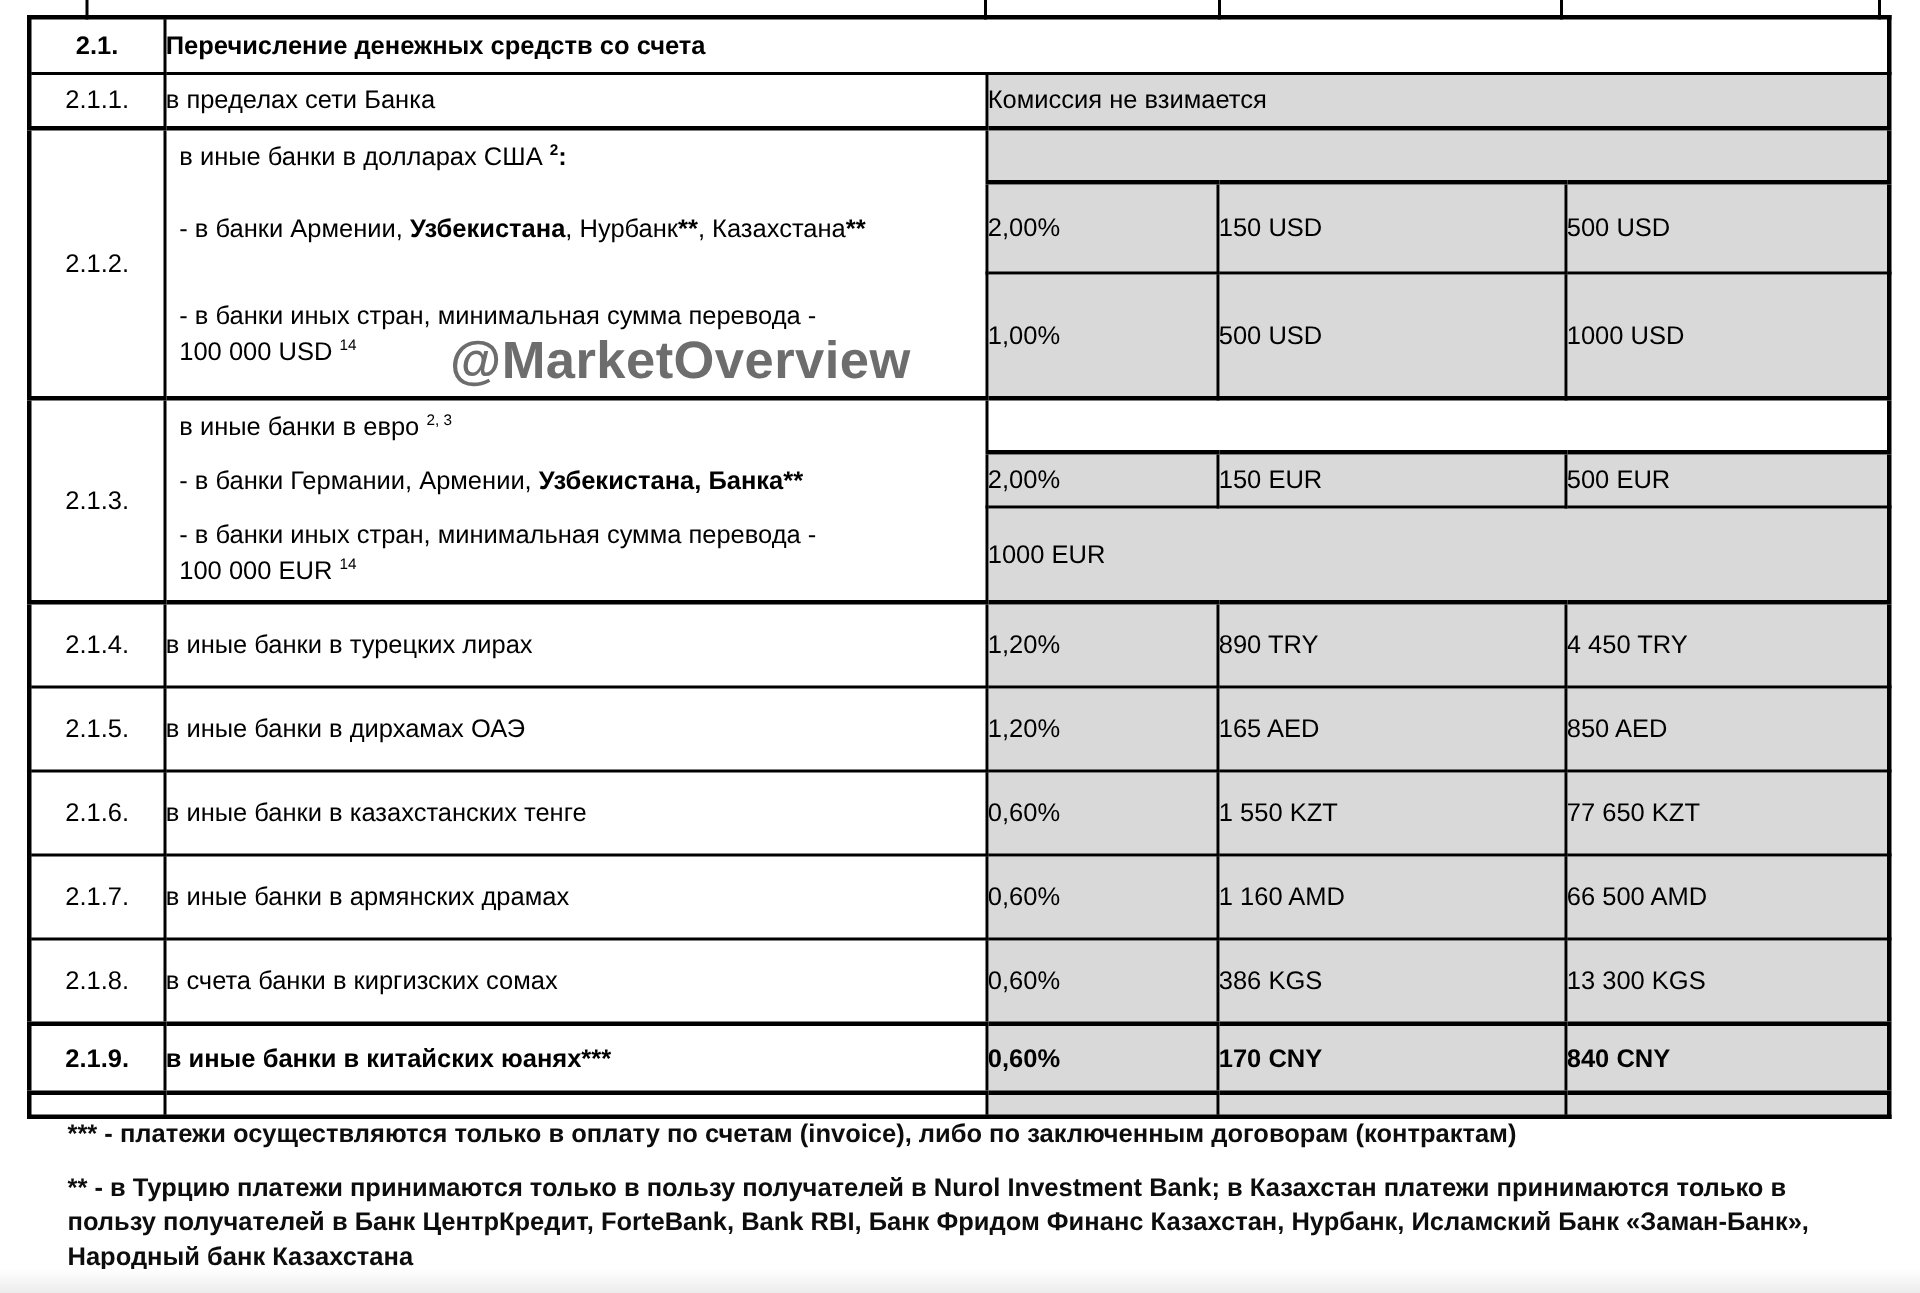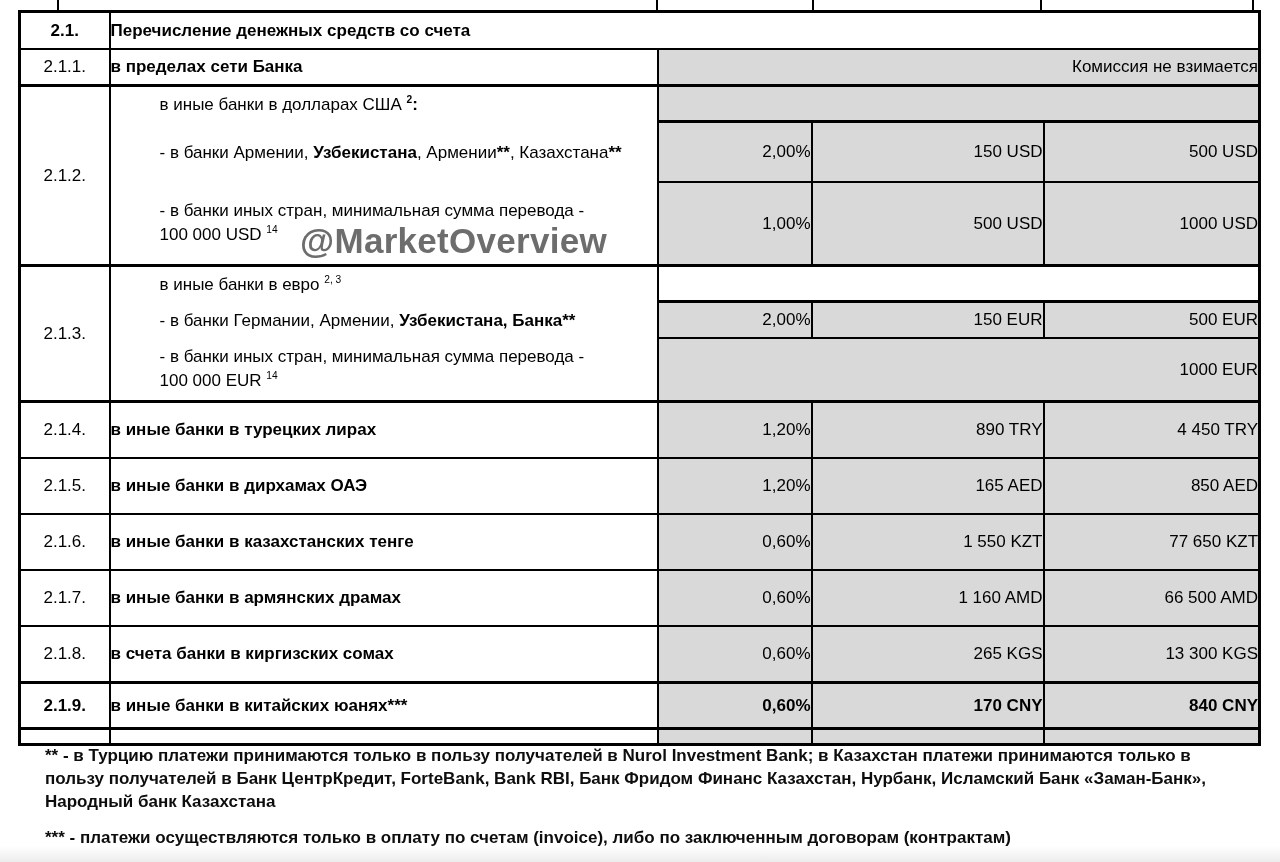--- a/index.html
+++ b/index.html
@@ -18,32 +18,32 @@
     position:absolute;left:18px;top:10px;width:1240px;
     border-collapse:collapse;table-layout:fixed;
     border:3px solid var(--border-black);
   }
   table.fees td{
     border:2px solid var(--border-black);
     font-size:17px;line-height:1.25;
     padding:0;vertical-align:middle;overflow:hidden;
   }
   .num{text-align:center;}
-  .desc{text-align:left;padding:2px 6px 2px 9px;font-weight:bold;}
-  .val{text-align:right;}
+  .desc{text-align:left;padding:2px 6px 2px 9px;}
+  .val{text-align:left;}
   .gray{background:var(--cell-gray);}
   .bold{font-weight:bold;text-align:center;}
   tr.bold-row td{font-weight:bold;}
   tr.h35>td{height:35px} tr.h34>td{height:34px} tr.h33>td{height:33px}
   tr.h58>td{height:58px} tr.h81>td{height:81px} tr.h61>td{height:61px}
   tr.h54>td{height:54px} tr.h43>td{height:43px} tr.h13>td{height:13px}
   tr.thick-top>td{border-top-width:3px;}
   td.title{padding-left:9px;font-size:18px;font-weight:bold;text-align:left;}
   td.desc-multi{padding:0;vertical-align:top;}
-  .dline{display:flex;align-items:center;padding-left:9px;margin-left:40px;}
+  .dline{display:flex;align-items:center;padding-left:9px;}
   .dl-a1{height:35px}.dl-a2{height:60px}.dl-a3{height:81px}
   .dl-b1{height:35px}.dl-b2{height:36px}.dl-b3{height:61px}
   .rich{line-height:1.4;}
   sup{font-size:0.6em;line-height:0;}
   .b{font-weight:bold;}
 
   .watermark{
     position:absolute;left:300px;top:221px;
     font-size:35px;font-weight:bold;letter-spacing:0.3px;
     color:var(--wm-gray);
@@ -89,21 +89,21 @@
     <td class="val gray" colspan="3">Комиссия не взимается</td>
   </tr>
 
   <tr class="h33 thick-top">
     <td class="num" rowspan="3">2.1.2.</td>
     <td class="desc-multi" rowspan="3">
       <div class="dline dl-a1">
             <span class="rich"><span>в иные банки в долларах США </span><sup class="b">2</sup><span class="b">:</span></span>
           </div>
       <div class="dline dl-a2">
-            <span class="rich"><span>- в банки Армении, </span><span class="b">Узбекистана</span><span>, Армении</span><span class="b">**</span><span>, Казахстана</span><span class="b">**</span></span>
+            <span class="rich"><span>- в банки Армении, </span><span class="b">Узбекистана</span><span>, Нурбанк</span><span class="b">**</span><span>, Казахстана</span><span class="b">**</span></span>
           </div>
       <div class="dline dl-a3">
             <span class="rich"><span>- в банки иных стран, минимальная сумма перевода -</span><br><span>100 000 USD </span><sup>14</sup></span>
           </div>
     </td>
     <td class="val gray" colspan="3"></td>
   </tr>
   <tr class="h58 thick-top">
     <td class="val gray">2,00%</td>
     <td class="val gray">150 USD</td>
@@ -168,21 +168,21 @@
     <td class="desc">в иные банки в армянских драмах</td>
     <td class="val gray">0,60%</td>
     <td class="val gray">1 160 AMD</td>
     <td class="val gray">66 500 AMD</td>
   </tr>
 
   <tr class="h54">
     <td class="num">2.1.8.</td>
     <td class="desc">в счета банки в киргизских сомах</td>
     <td class="val gray">0,60%</td>
-    <td class="val gray">265 KGS</td>
+    <td class="val gray">386 KGS</td>
     <td class="val gray">13 300 KGS</td>
   </tr>
 
   <tr class="h43 thick-top bold-row">
     <td class="num">2.1.9.</td>
     <td class="desc">в иные банки в китайских юанях***</td>
     <td class="val gray">0,60%</td>
     <td class="val gray">170 CNY</td>
     <td class="val gray">840 CNY</td>
   </tr>
@@ -193,17 +193,17 @@
     <td class="gray"></td>
     <td class="gray"></td>
     <td class="gray"></td>
   </tr>
 </tbody>
   </table>
 
 <div class="watermark">@MarketOverview</div>
 
 <div class="footnotes">
+  <p>*** - платежи осуществляются только в оплату по счетам (invoice), либо по заключенным договорам (контрактам)</p>
   <p>** - в Турцию платежи принимаются только в пользу получателей в Nurol Investment Bank; в Казахстан платежи принимаются только в пользу получателей в Банк ЦентрКредит, ForteBank, Bank RBI, Банк Фридом Финанс Казахстан, Нурбанк, Исламский Банк «Заман-Банк», Народный банк Казахстана</p>
-  <p>*** - платежи осуществляются только в оплату по счетам (invoice), либо по заключенным договорам (контрактам)</p>
 </div>
 
 <div class="page-bottom"></div>
 
 </body></html>

